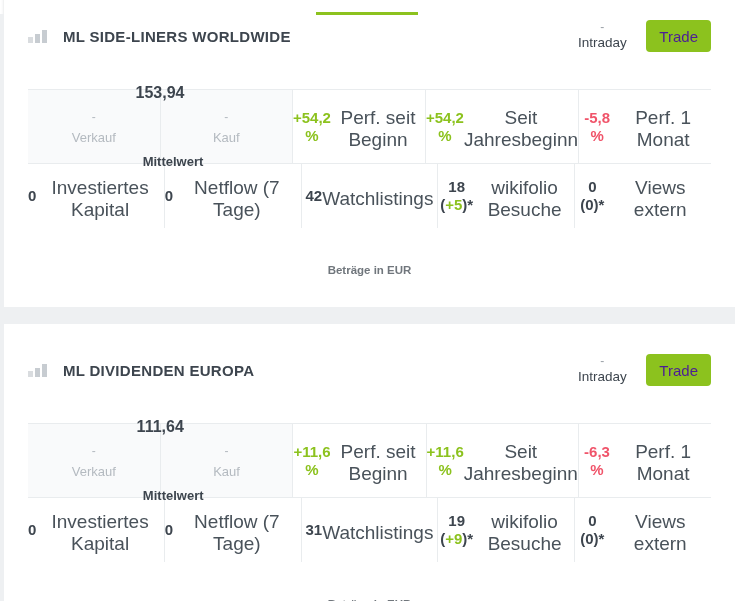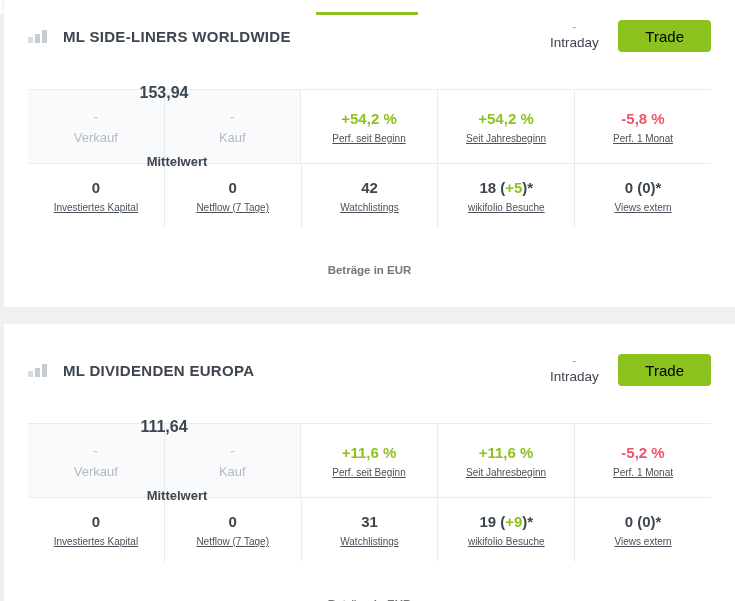--- a/index.html
+++ b/index.html
@@ -25,51 +25,51 @@
   .chart-icon{display:inline-flex;align-items:flex-end;width:22px;height:14px;}
   .card-title{
     margin:0 0 0 13px;font-size:15px;font-weight:700;color:var(--dark);
     letter-spacing:.3px;cursor:pointer;
   }
   .header-right{margin-left:auto;display:flex;align-items:center;}
   .intraday{text-align:center;margin-right:16px;min-width:56px;}
   .intraday-value{font-size:12px;color:var(--dim);line-height:14px;}
   .intraday-label{font-size:13.5px;color:var(--dark);line-height:18px;margin-top:0;}
   .trade-btn{
-    background:var(--green);color:#000000;border:none;border-radius:4px;
-    font-size:15px;height:32px;padding:0 27px;font-family:inherit;cursor:pointer;
+    background:var(--green);color:#4c1d95;border:none;border-radius:4px;
+    font-size:15px;height:32px;padding:0 13px;font-family:inherit;cursor:pointer;
   }
 
   .stats{margin-top:37px;}
   .row{display:flex;}
   .row1{height:73px;border-top:1px solid var(--divider);border-bottom:1px solid var(--divider);}
   .row2{height:64px;}
   .cell{
     flex:1;border-left:1px solid var(--divider);
-    display:flex;flex-direction:column;justify-content:center;align-items:center;text-align:center;
+    display:flex;flex-direction:row;justify-content:center;align-items:center;text-align:center;
   }
   .row2 .cell:first-child{border-left:none;}
 
   .quote-group{flex:2;background:var(--boxbg);position:relative;display:flex;}
   .qhalf{flex:1;display:flex;flex-direction:column;justify-content:center;align-items:center;}
   .qhalf.left{border-right:1px solid var(--divider);}
   .qmid{
     position:absolute;left:0;top:0;width:100%;height:100%;
     display:flex;flex-direction:column;justify-content:center;align-items:center;pointer-events:none;gap:48px;
   }
   .side-val{font-size:12px;color:var(--muted);line-height:16px;}
   .side-label{font-size:13px;color:var(--muted);margin-top:5px;}
   .qval{font-size:16px;font-weight:700;color:var(--dark);line-height:18px;}
   .qlabel{font-size:13px;font-weight:700;color:var(--dark);margin-top:4px;padding-left:26px;}
 
   .val{font-size:15px;font-weight:700;color:var(--dark);line-height:18px;}
   .val.pos{color:var(--green);}
   .val.neg{color:var(--red);}
   .hl{color:var(--green);}
-  .label{font-size:10px;color:var(--label);margin-top:5px;text-decoration:underline;}
+  .label{font-size:19px;color:var(--label);margin-top:5px;}
 
   .footnotes{margin-top:34px;text-align:center;font-size:11.5px;color:var(--footnote);line-height:17px;font-weight:bold;}
 </style>
 </head>
 <body>
 
 <div class="left-strip"></div>
 <div class="gap-band"></div>
 <div class="tab-indicator"></div>
 
@@ -188,21 +188,21 @@
       </div>
       <div class="cell">
         <div class="val pos">+11,6 %</div>
         <div class="label">Perf. seit Beginn</div>
       </div>
       <div class="cell">
         <div class="val pos">+11,6 %</div>
         <div class="label">Seit Jahresbeginn</div>
       </div>
       <div class="cell">
-        <div class="val neg">-5,2 %</div>
+        <div class="val neg">-6,3 %</div>
         <div class="label">Perf. 1 Monat</div>
       </div>
     </div>
 
     <div class="row row2">
       <div class="cell">
         <div class="val">0</div>
         <div class="label">Investiertes Kapital</div>
       </div>
       <div class="cell">

